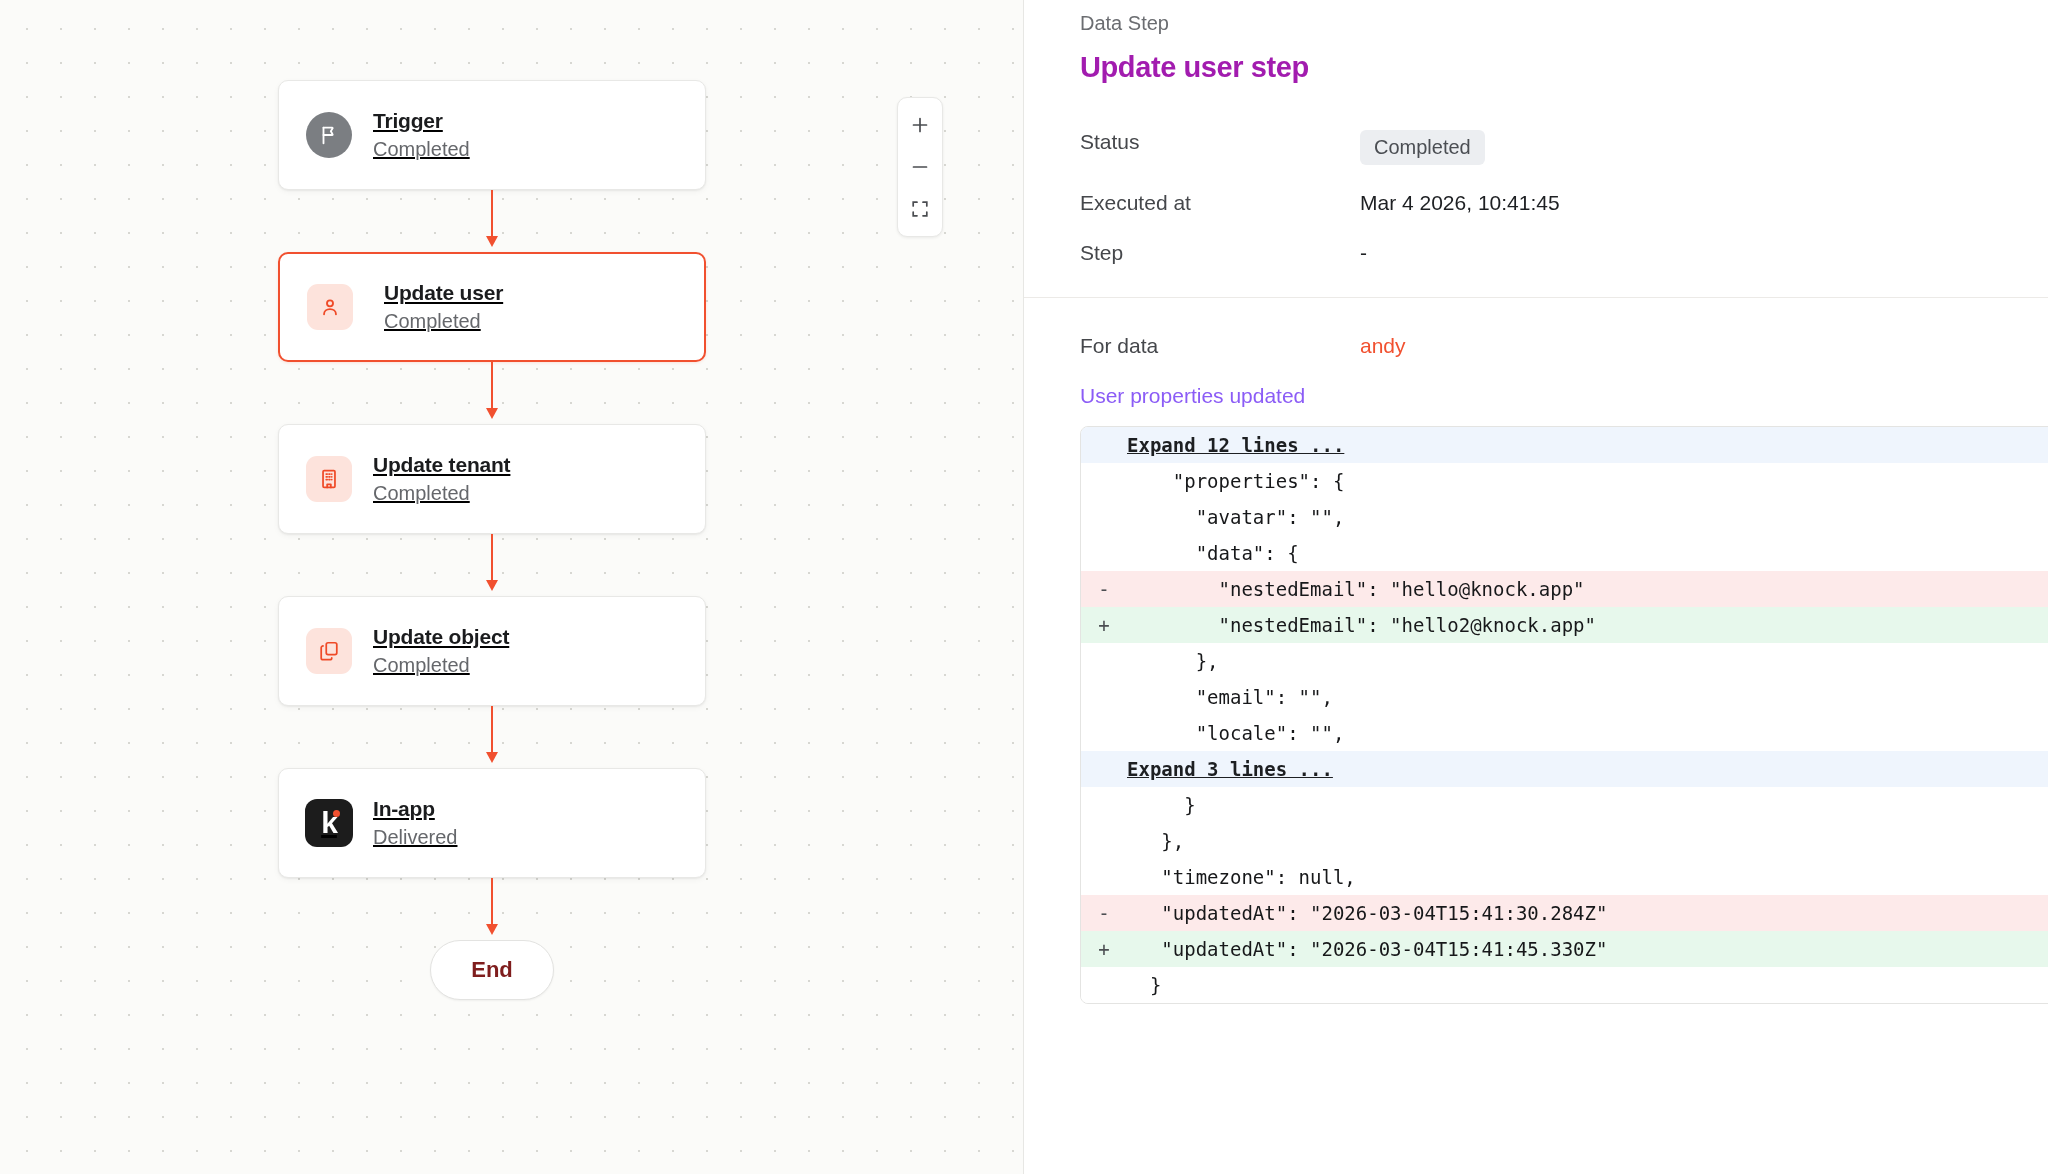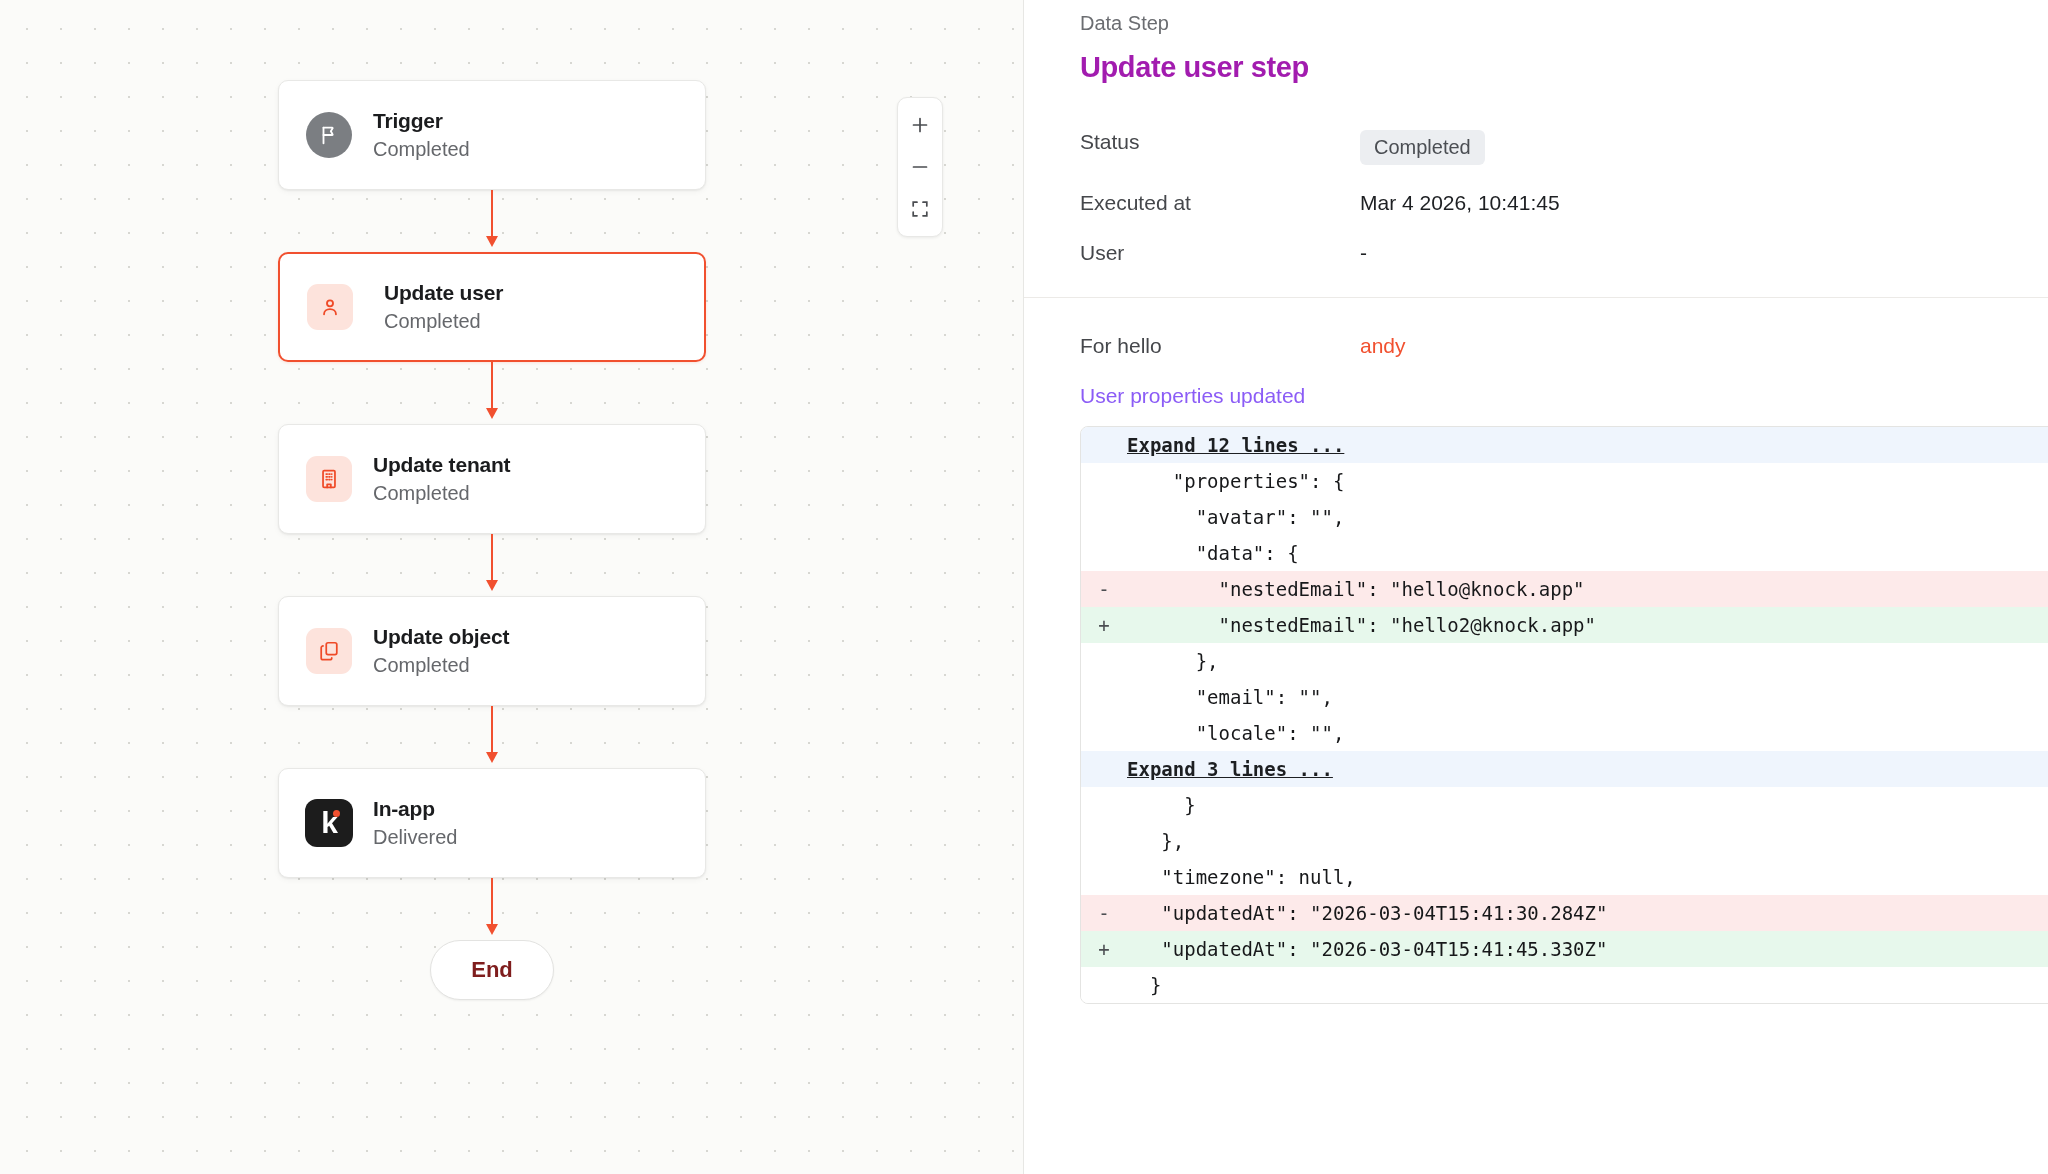--- a/index.html
+++ b/index.html
@@ -36,20 +36,21 @@
     width: 428px;
     background: #ffffff;
     border: 1px solid #e8e8e6;
     border-radius: 10px;
     box-shadow: 0 1px 2px rgba(16,16,16,.06), 0 2px 6px rgba(16,16,16,.04);
     display: flex;
     align-items: center;
     gap: 20px;
     padding: 22px 26px;
     height: 110px;
+    text-decoration: underline;
   }
   .node.selected {
     border: 2px solid #f1502f;
     box-shadow: 0 1px 3px rgba(241,80,47,.14);
     gap: 30px;
   }
 
   .node-icon {
     width: 48px; height: 48px;
     flex: 0 0 48px;
@@ -392,28 +393,28 @@
         <span class="badge">Completed</span>
       </div>
     </div>
 
     <div class="kv">
       <div class="k">Executed at</div>
       <div class="v">Mar 4 2026, 10:41:45</div>
     </div>
 
     <div class="kv">
-      <div class="k">User</div>
+      <div class="k">Step</div>
       <div class="v">-</div>
     </div>
 
     <div class="divider"></div>
 
     <div class="kv">
-      <div class="k">For hello</div>
+      <div class="k">For data</div>
       <div class="v user-link">andy</div>
     </div>
 
     <div class="section-label">User properties updated</div>
 
     <div class="diff" id="diff-block">
         <div class="diff-row expand"><div class="gutter"></div><div class="code">Expand 12 lines ...</div></div>
         <div class="diff-row ctx"><div class="gutter"></div><div class="code">    "properties": {</div></div>
         <div class="diff-row ctx"><div class="gutter"></div><div class="code">      "avatar": "",</div></div>
         <div class="diff-row ctx"><div class="gutter"></div><div class="code">      "data": {</div></div>

